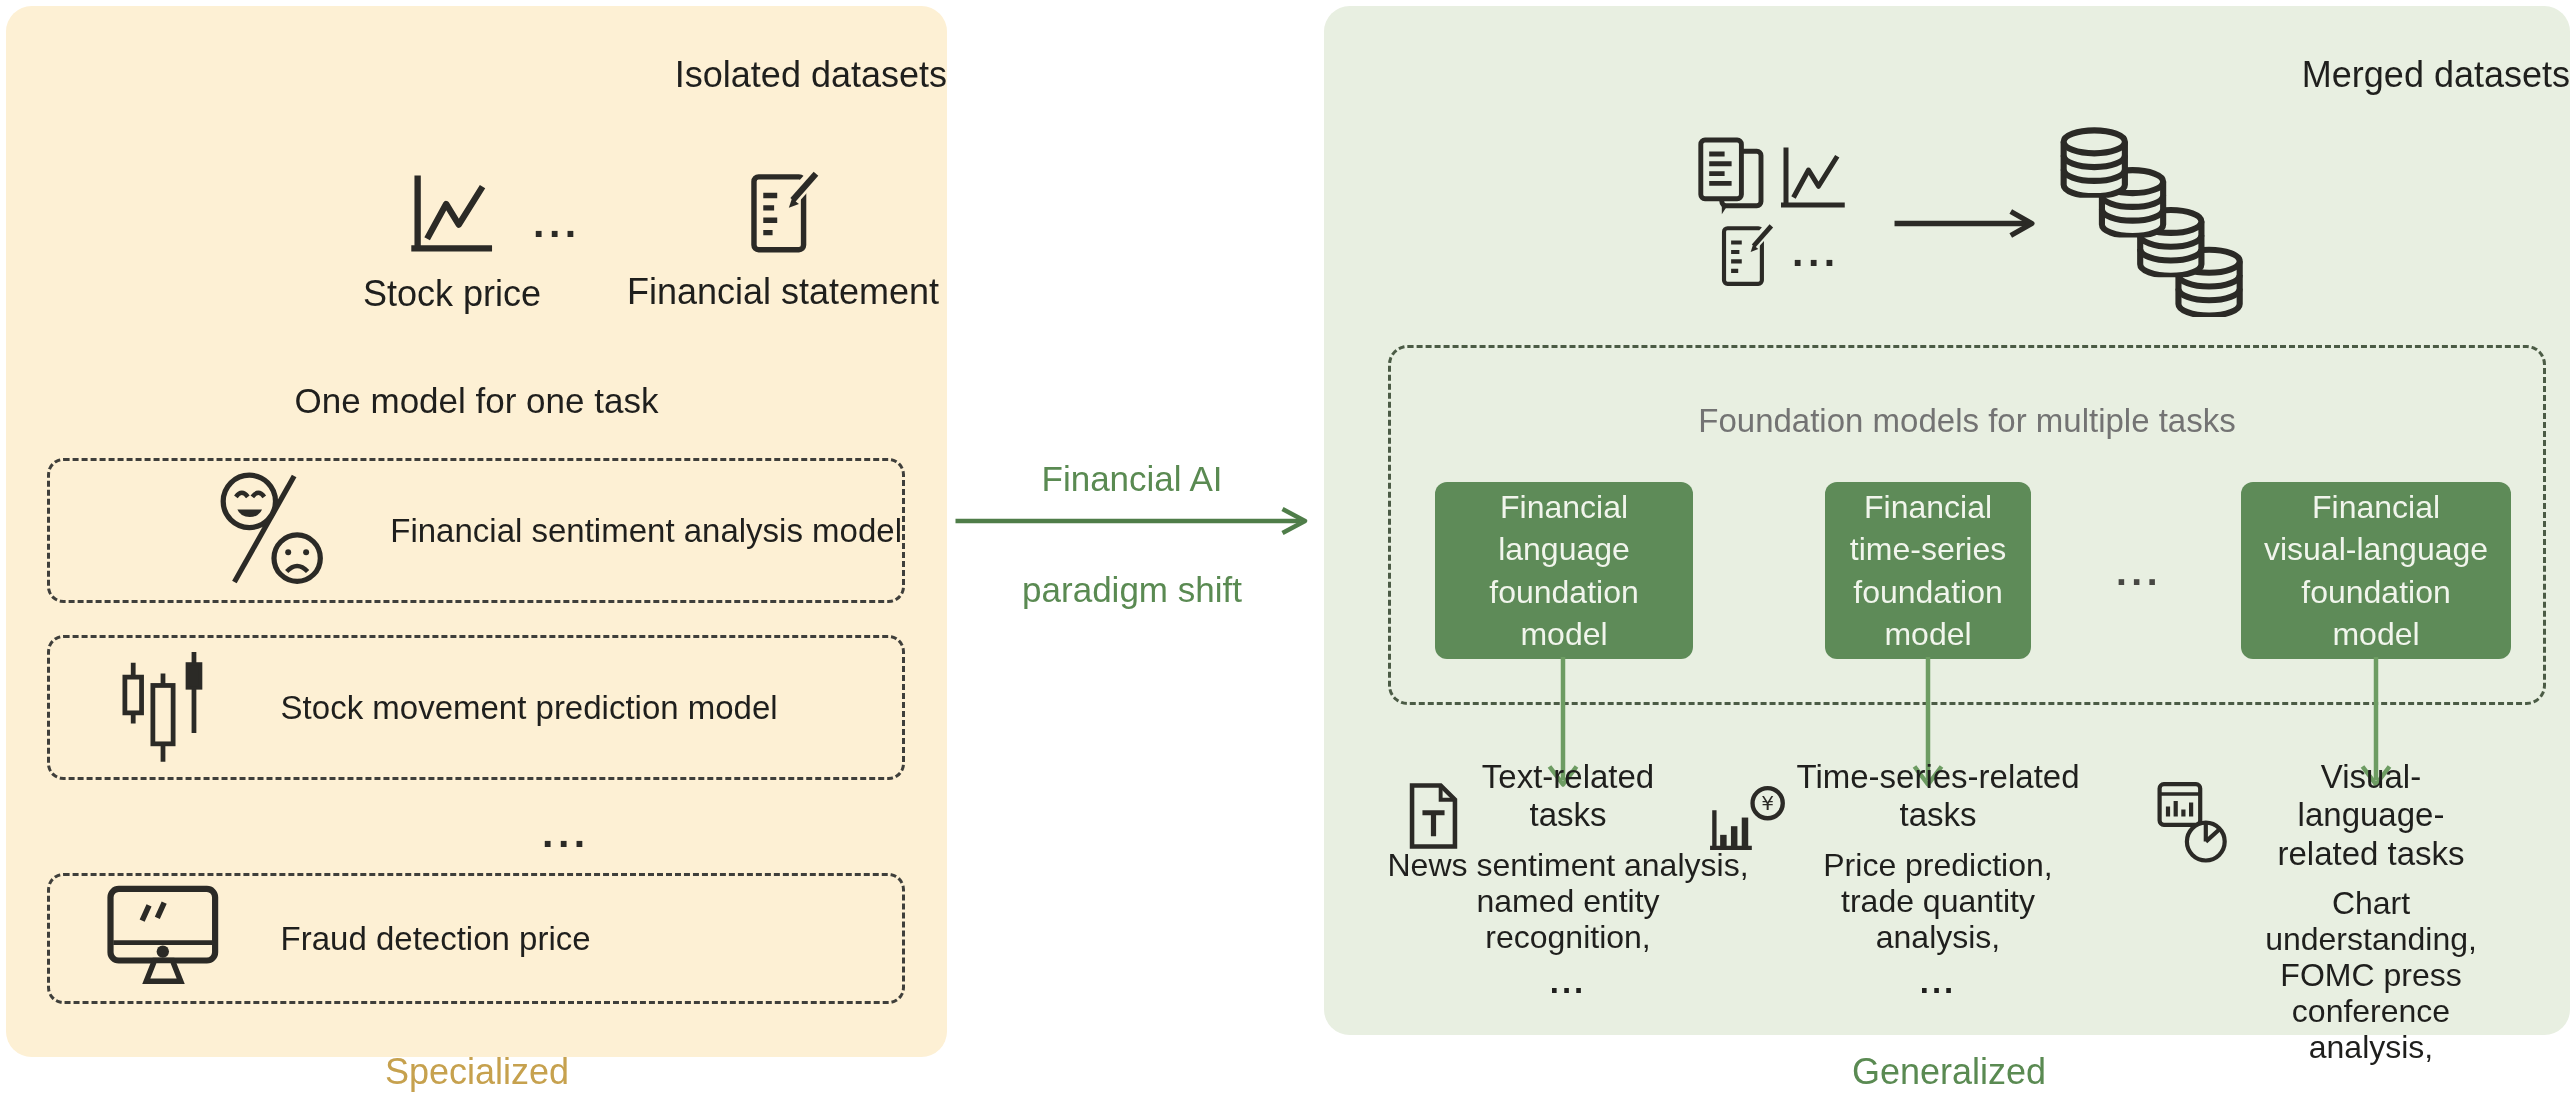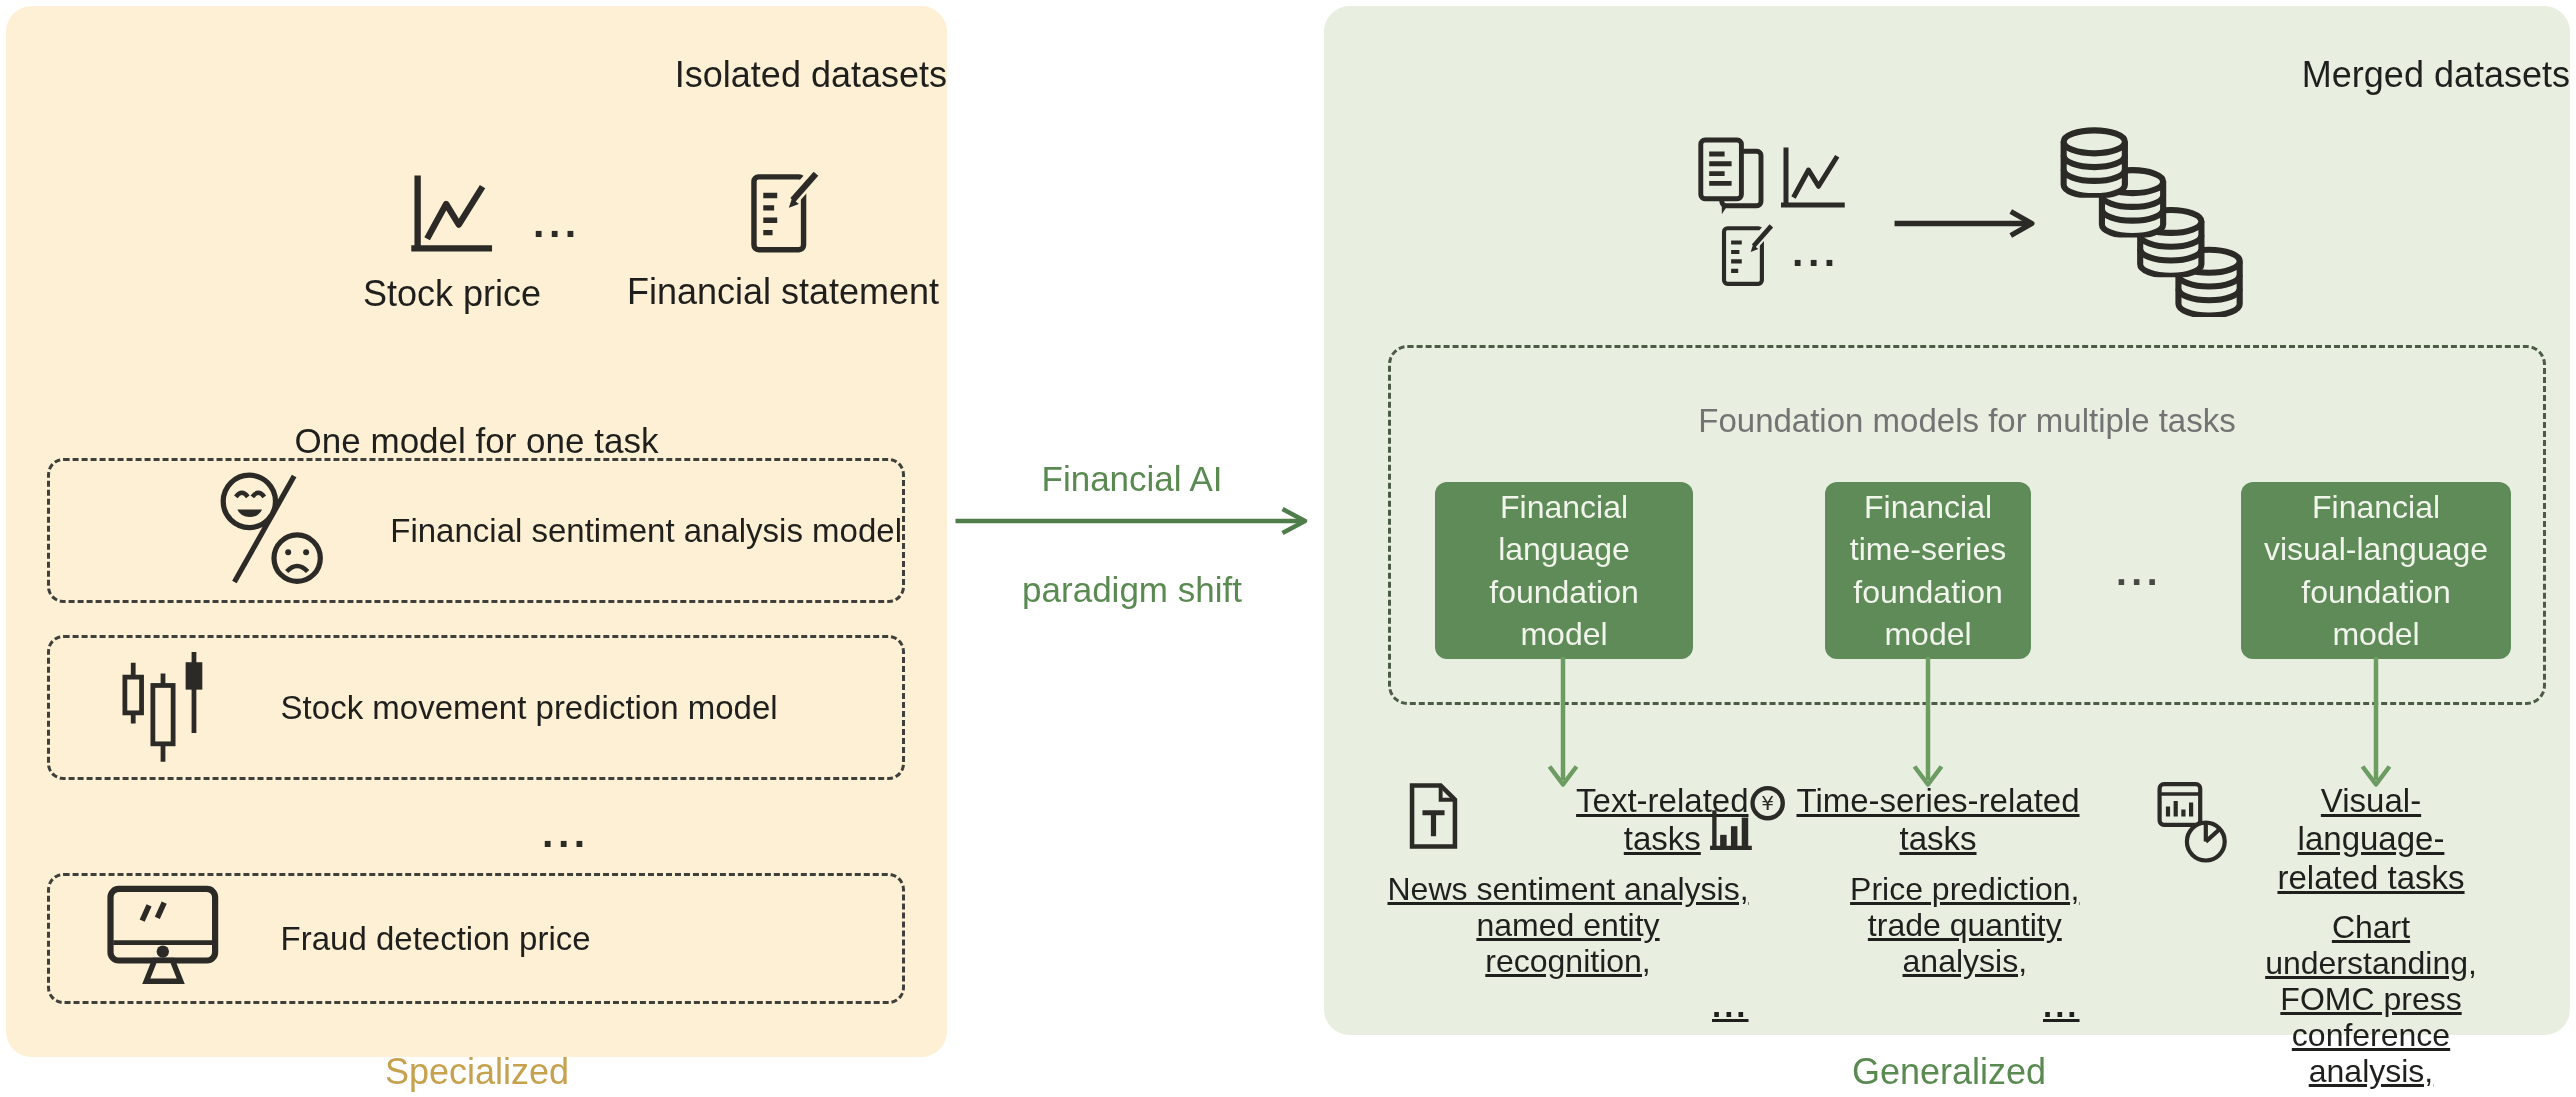--- a/index.html
+++ b/index.html
@@ -25,21 +25,21 @@
     background:#E8EFE1;border-radius:25.6px;
   }
 
   .panel-title{top:48px;left:0;width:100%;font-size:36px;text-align:right;}
 
   
   .ds-group{display:flex;flex-direction:column;align-items:center;gap:12px;top:160px;}
   .ds-label{font-size:36px;white-space:nowrap;}
   .big-dots{font-size:41px;font-weight:bold;letter-spacing:4.5px;color:#2B2A26;}
 
-  .lp-subtitle{top:375px;left:0;width:100%;font-size:35px;text-align:center;margin-top:40px;}
+  .lp-subtitle{top:375px;left:0;width:100%;font-size:35px;text-align:center;}
 
   .model-box{
     left:41px;width:858px;
     border:3px dashed #3F3F3B;border-radius:16.6px;
     box-sizing:border-box;
     display:flex;align-items:center;
     padding-left:22.6px;
   }
   .model-icon-slot{width:181px;flex:0 0 181px;display:flex;justify-content:center;align-items:center;}
   .model-label{font-size:33px;padding-left:27px;white-space:nowrap;}
@@ -59,21 +59,21 @@
   }
   .fb-title{top:396px;left:64px;width:1158px;text-align:center;font-size:33px;color:#737373;}
   .fm-box{
     top:476px;height:177px;
     background:#5E8B58;border-radius:12px;
     display:flex;align-items:center;justify-content:center;
     color:#F1F5EC;font-size:32px;line-height:1.32;text-align:center;
   }
   .fm-dots{color:#474743;font-size:39px;font-weight:bold;letter-spacing:4.5px;}
 
-  .task-col{display:flex;flex-direction:column;align-items:flex-end;top:776px;text-decoration:underline;}
+  .task-col{display:flex;flex-direction:column;align-items:center;top:752px;}
   .task-heading{font-size:33px;line-height:1.16;text-align:center;}
   .task-body{font-size:32px;line-height:1.12;text-align:center;margin-top:13.6px;}
   .task-more{font-size:33px;font-weight:bold;letter-spacing:3px;margin-top:7.5px;}
 
   svg.icon{display:block;}
   .icon{--ink:#2B2A26;}
   .on-cream{--occl:#FDF0D4;}
   .on-green{--occl:#E8EFE1;}
 </style>
 </head>

